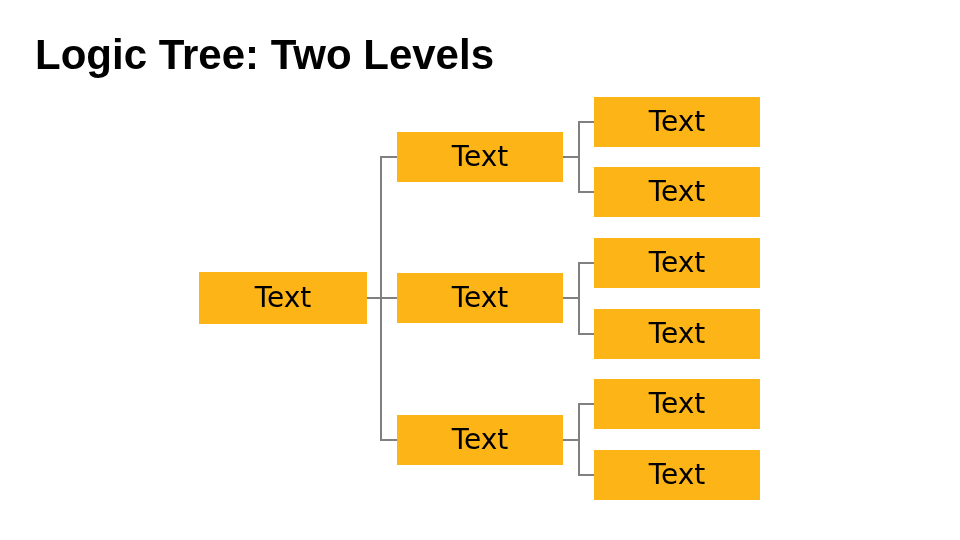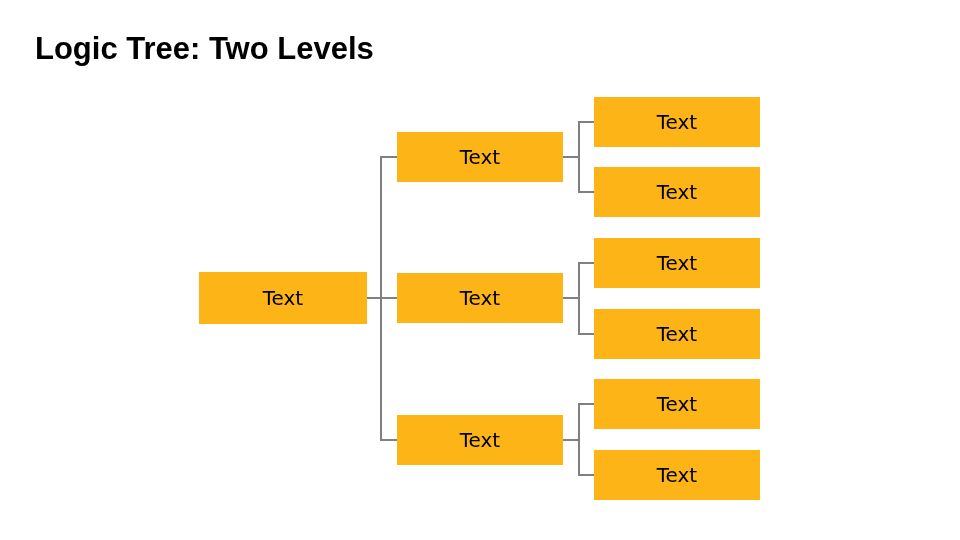--- a/index.html
+++ b/index.html
@@ -14,36 +14,36 @@
   .slide {
     position: relative;
     width: 960px;
     height: 540px;
     background: var(--bg, #ffffff);
   }
   .title {
     position: absolute;
     left: 35px;
     top: 33px;
-    font-size: 31px;
+    font-size: 42px;
     line-height: 1.05;
     font-weight: bold;
     color: var(--title-color, #000000);
     font-family: "Liberation Sans", sans-serif;
     white-space: nowrap;
   }
   .node {
     position: absolute;
     background: var(--node-fill, #FCB416);
     color: var(--node-text, #000000);
     display: flex;
     align-items: center;
     justify-content: center;
     font-family: "DejaVu Sans", sans-serif;
-    font-size: 20px;
+    font-size: 28px;
     line-height: 1;
     text-align: center;
   }
   .line {
     position: absolute;
     background: var(--connector, #808080);
   }
   .line.h { height: 2px; }
   .line.v { width: 2px; }
 </style>

